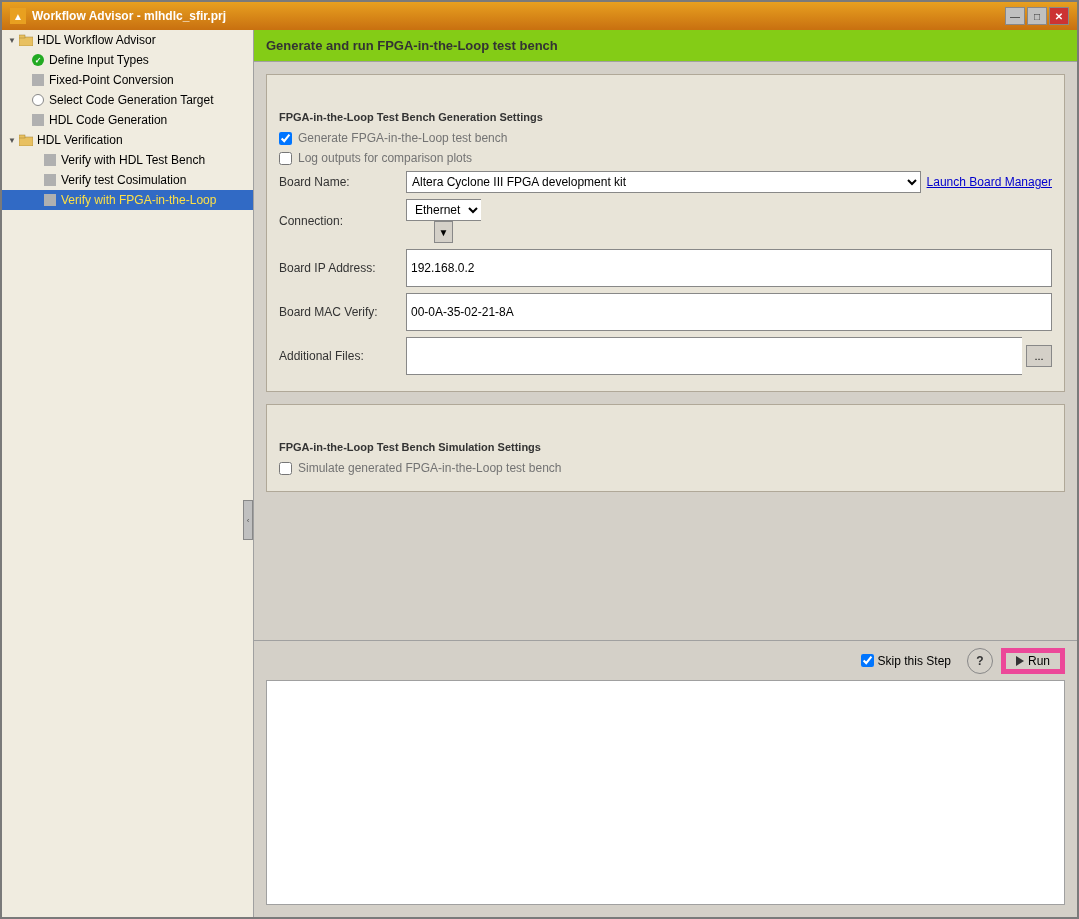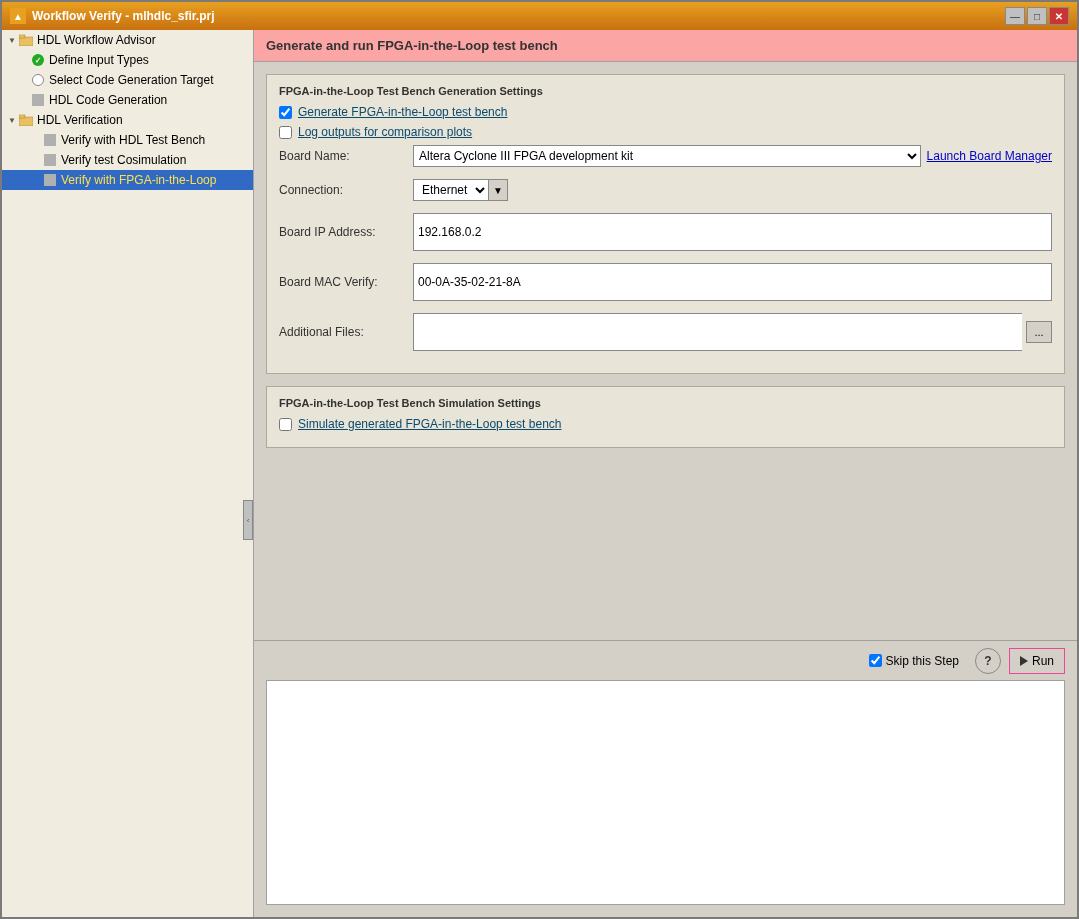--- a/index.html
+++ b/index.html
@@ -175,21 +175,21 @@
 
     
     .right-panel {
       flex: 1;
       display: flex;
       flex-direction: column;
       overflow: hidden;
     }
 
     .panel-header {
-      background: #fca5a5;
+      background: #84cc16;
       border-bottom: 1px solid #a0a0a0;
       padding: 8px 12px;
       font-size: 13px;
       font-weight: bold;
       color: #333;
     }
 
     .panel-body {
       flex: 1;
       overflow-y: auto;
@@ -204,46 +204,46 @@
       border: 1px solid #b0a898;
       margin-bottom: 12px;
       padding: 10px 12px;
     }
 
     .settings-group-title {
       font-size: 11px;
       font-weight: bold;
       color: #333;
       margin-bottom: 8px;
+      margin-top: 26px;
     }
 
     .checkbox-row {
       display: flex;
       align-items: center;
       gap: 6px;
       margin-bottom: 6px;
     }
 
     .checkbox-row input[type="checkbox"] {
       width: 13px;
       height: 13px;
       flex-shrink: 0;
     }
 
     .checkbox-label {
       font-size: 12px;
-      color: #0c4a6e;
-      text-decoration: underline;
+      color: #737373;
     }
 
     .form-row {
       display: flex;
       align-items: center;
-      margin-bottom: 12px;
-      gap: 14px;
+      margin-bottom: 6px;
+      gap: 7px;
     }
 
     .form-label {
       width: 120px;
       font-size: 12px;
       color: #333;
       flex-shrink: 0;
       text-align: left;
     }
 
@@ -282,20 +282,21 @@
       background: none;
       border: none;
       padding: 0;
       white-space: nowrap;
     }
 
     .connection-select {
       display: flex;
       align-items: center;
       gap: 0;
+      flex-direction: column;
     }
 
     .connection-dropdown {
       height: 22px;
       border: 1px solid #888;
       background: white;
       padding: 2px 4px;
       font-size: 12px;
       font-family: inherit;
       border-right: none;
@@ -348,21 +349,21 @@
     .skip-checkbox-area {
       display: flex;
       align-items: flex-start;
       gap: 4px;
       margin-right: 8px;
     }
 
     .action-btn {
       height: 26px;
       min-width: 50px;
-      border: 1px solid #ec4899;
+      border: 5px solid #ec4899;
       background: #d4d0c8;
       padding: 2px 10px;
       cursor: pointer;
       font-size: 12px;
       font-family: inherit;
       display: flex;
       align-items: center;
       gap: 4px;
     }
 
@@ -406,21 +407,21 @@
     }
   </style>
 </head>
 <body>
 
 <div class="window">
 
   <div class="title-bar">
     <div class="title-bar-left">
       <div class="title-icon">▲</div>
-      <span class="title-text">Workflow Verify - mlhdlc_sfir.prj</span>
+      <span class="title-text">Workflow Advisor - mlhdlc_sfir.prj</span>
     </div>
     <div class="title-controls">
       <div class="title-btn">—</div>
       <div class="title-btn">□</div>
       <div class="title-btn close">✕</div>
     </div>
   </div>
 
   <div class="main-content">
 
@@ -438,20 +439,27 @@
       </div>
 
       <div class="tree-item indent-1">
         <span class="tree-toggle">&nbsp;</span>
         <div class="tree-icon">
           <div class="icon-circle-check">✓</div>
         </div>
         <span>Define Input Types</span>
       </div>
 
+      <div class="tree-item indent-1">
+        <span class="tree-toggle">&nbsp;</span>
+        <div class="tree-icon">
+          <div class="icon-square-gray"></div>
+        </div>
+        <span>Fixed-Point Conversion</span>
+      </div>
 
       <div class="tree-item indent-1">
         <span class="tree-toggle">&nbsp;</span>
         <div class="tree-icon">
           <div class="icon-circle-empty"></div>
         </div>
         <span>Select Code Generation Target</span>
       </div>
 
       <div class="tree-item indent-1">

